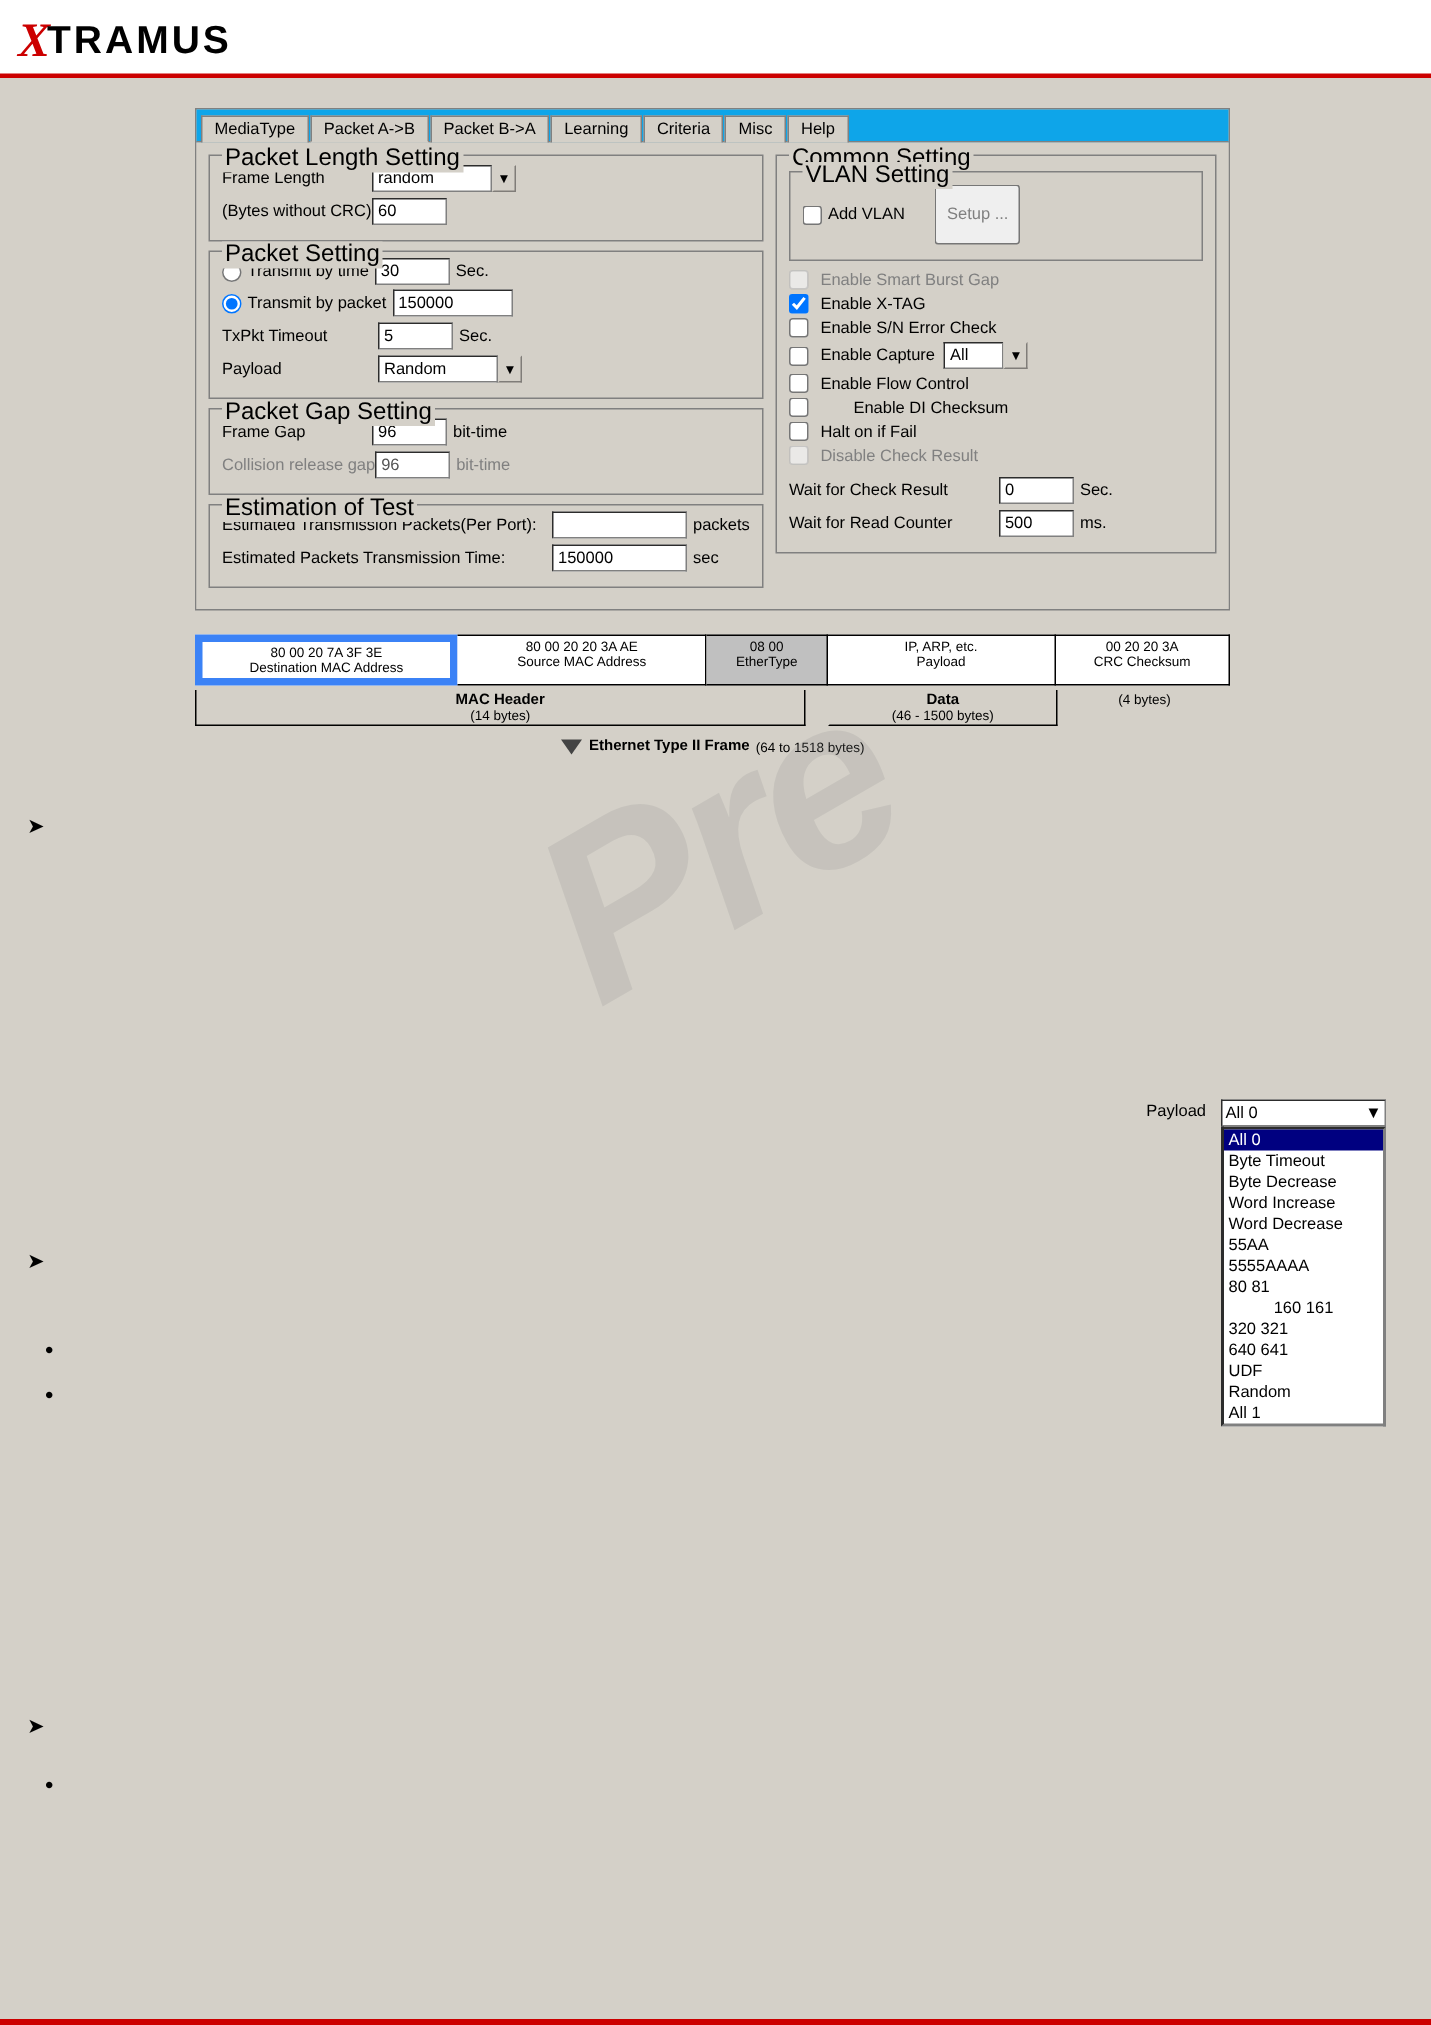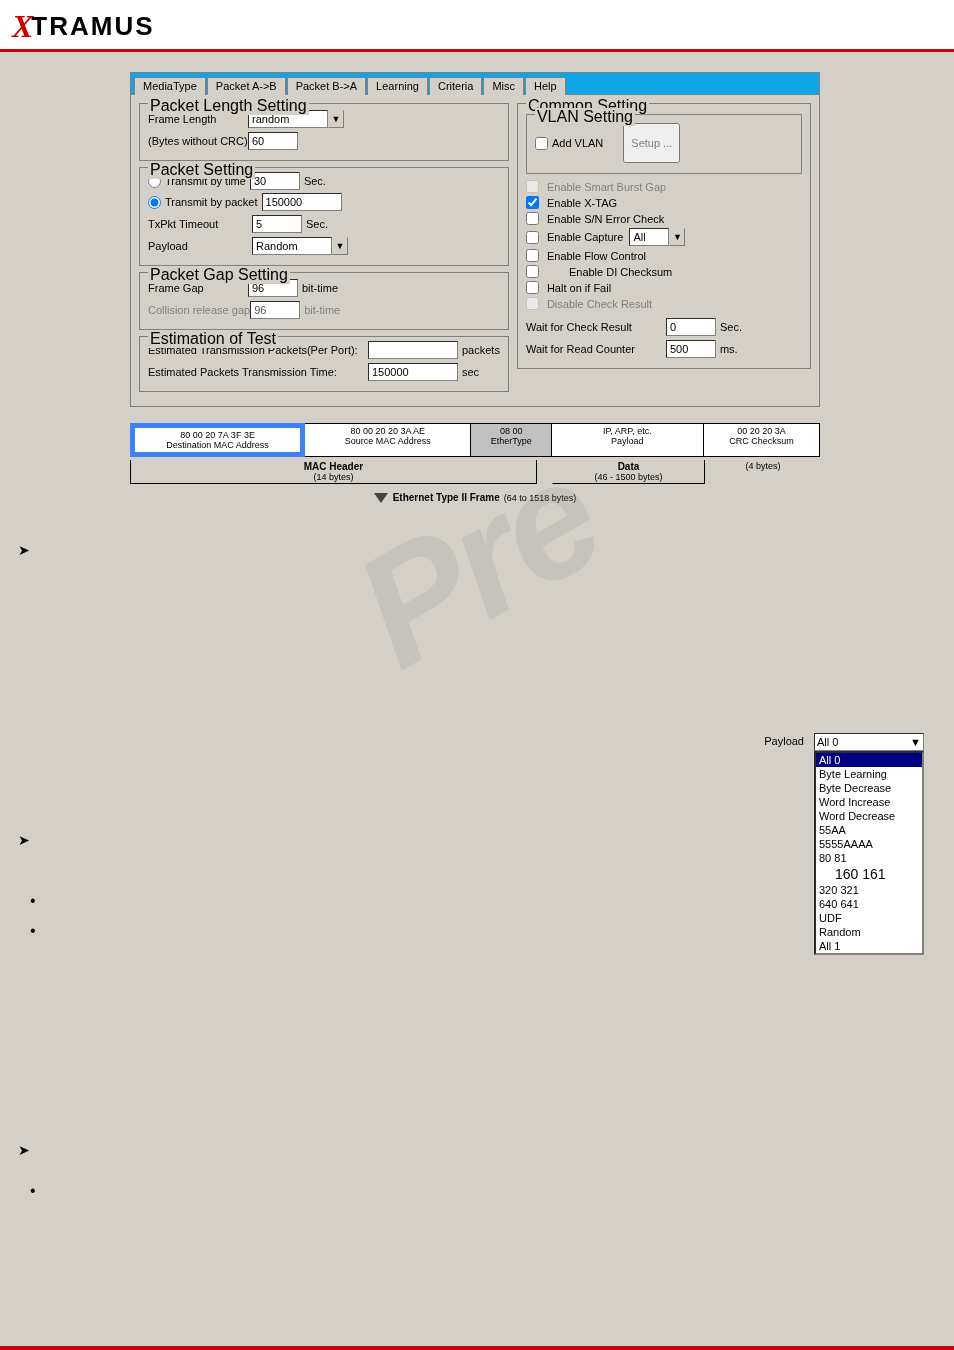--- a/index.html
+++ b/index.html
@@ -454,28 +454,28 @@
     <span style="margin-right:10px; margin-top:2px; font-size:11px;">Payload</span>
     <div style="position:relative;">
 
       <div style="display:flex; align-items:center; border:1px inset #808080; background:#fff; width:110px; height:18px; font-size:11px; padding:0 2px; justify-content:space-between;">
         <span>All 0</span>
         <span>▼</span>
       </div>
 
       <div style="position:absolute; top:18px; left:0; width:110px; border:2px inset #808080; background:#fff; z-index:10;">
         <div style="padding:1px 3px; background:#000080; color:#fff; font-size:11px;">All 0</div>
-        <div style="padding:1px 3px; font-size:11px;">Byte Learning</div>
+        <div style="padding:1px 3px; font-size:11px;">Byte Timeout</div>
         <div style="padding:1px 3px; font-size:11px;">Byte Decrease</div>
         <div style="padding:1px 3px; font-size:11px;">Word Increase</div>
         <div style="padding:1px 3px; font-size:11px;">Word Decrease</div>
         <div style="padding:1px 3px; font-size:11px;">55AA</div>
         <div style="padding:1px 3px; font-size:11px;">5555AAAA</div>
         <div style="padding:1px 3px; font-size:11px;">80 81</div>
-        <div style="padding:1px 19px; font-size:14px;">160 161</div>
+        <div style="padding:1px 9px; font-size:11px;text-align:center;">160 161</div>
         <div style="padding:1px 3px; font-size:11px;">320 321</div>
         <div style="padding:1px 3px; font-size:11px;">640 641</div>
         <div style="padding:1px 3px; font-size:11px;">UDF</div>
         <div style="padding:1px 3px; font-size:11px;">Random</div>
         <div style="padding:1px 3px; font-size:11px;">All 1</div>
       </div>
     </div>
   </div>
 
   <div class="arrow-marker" style="top: 1090px;">➤</div>

